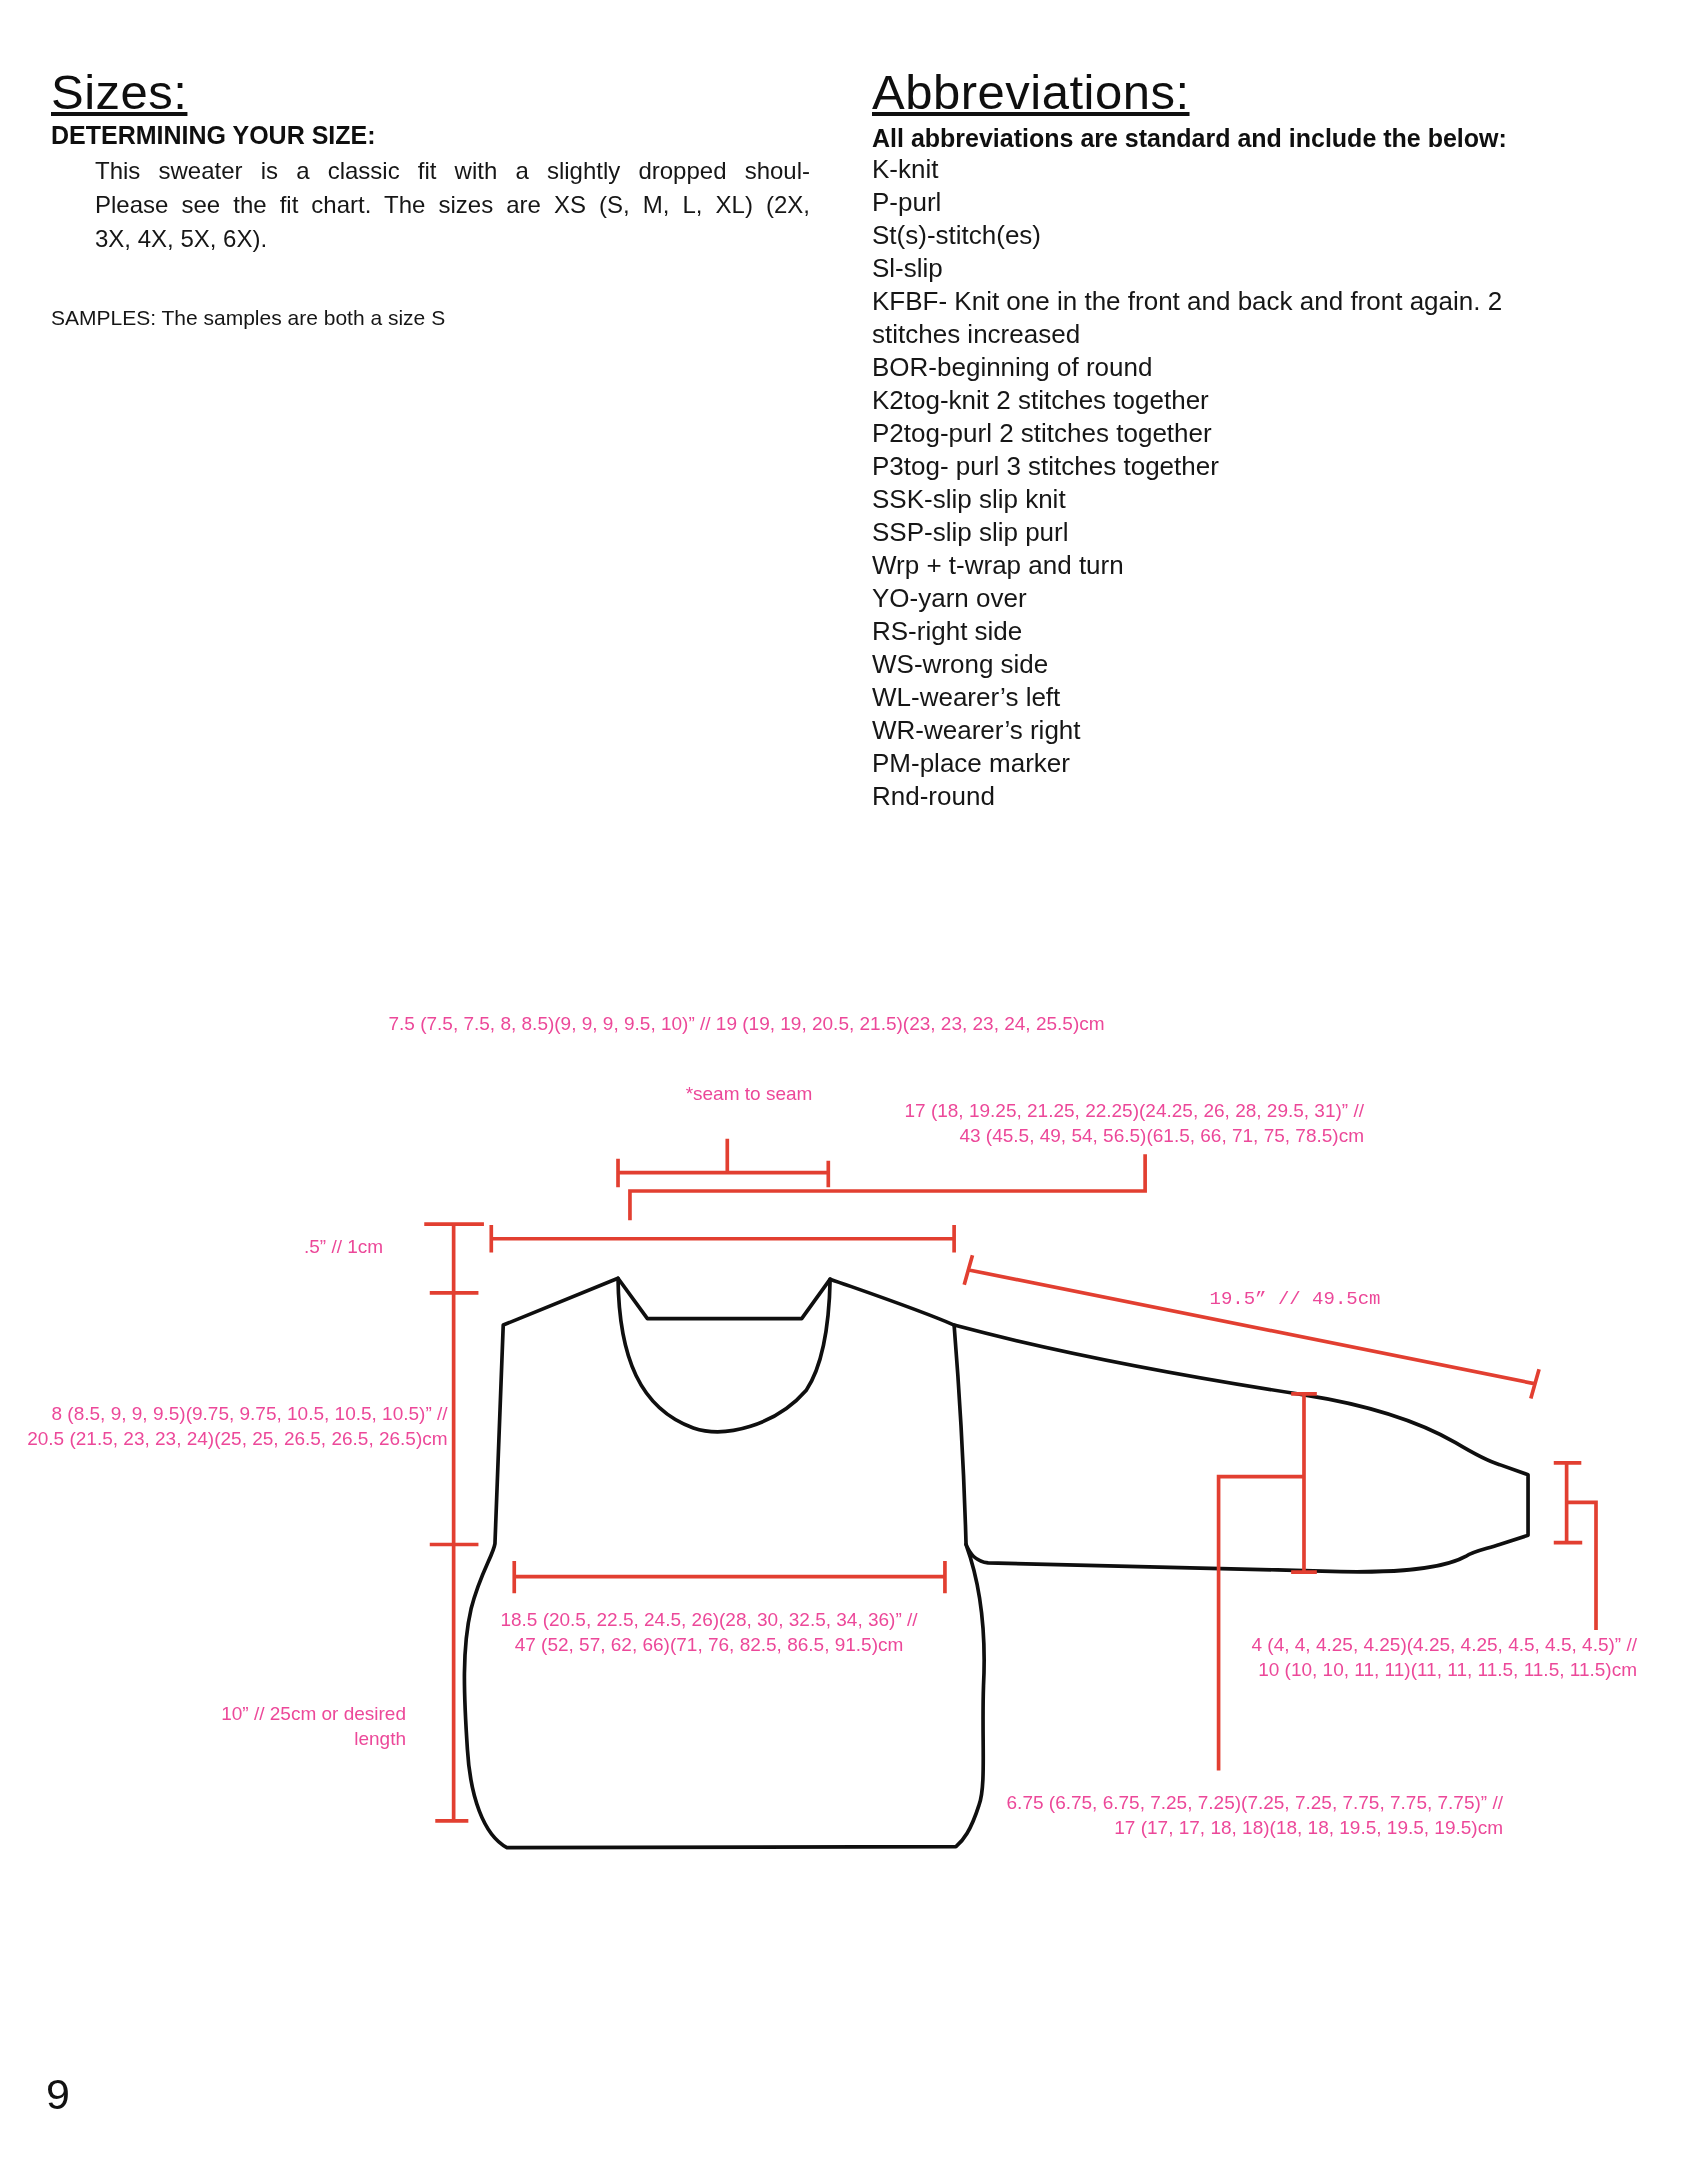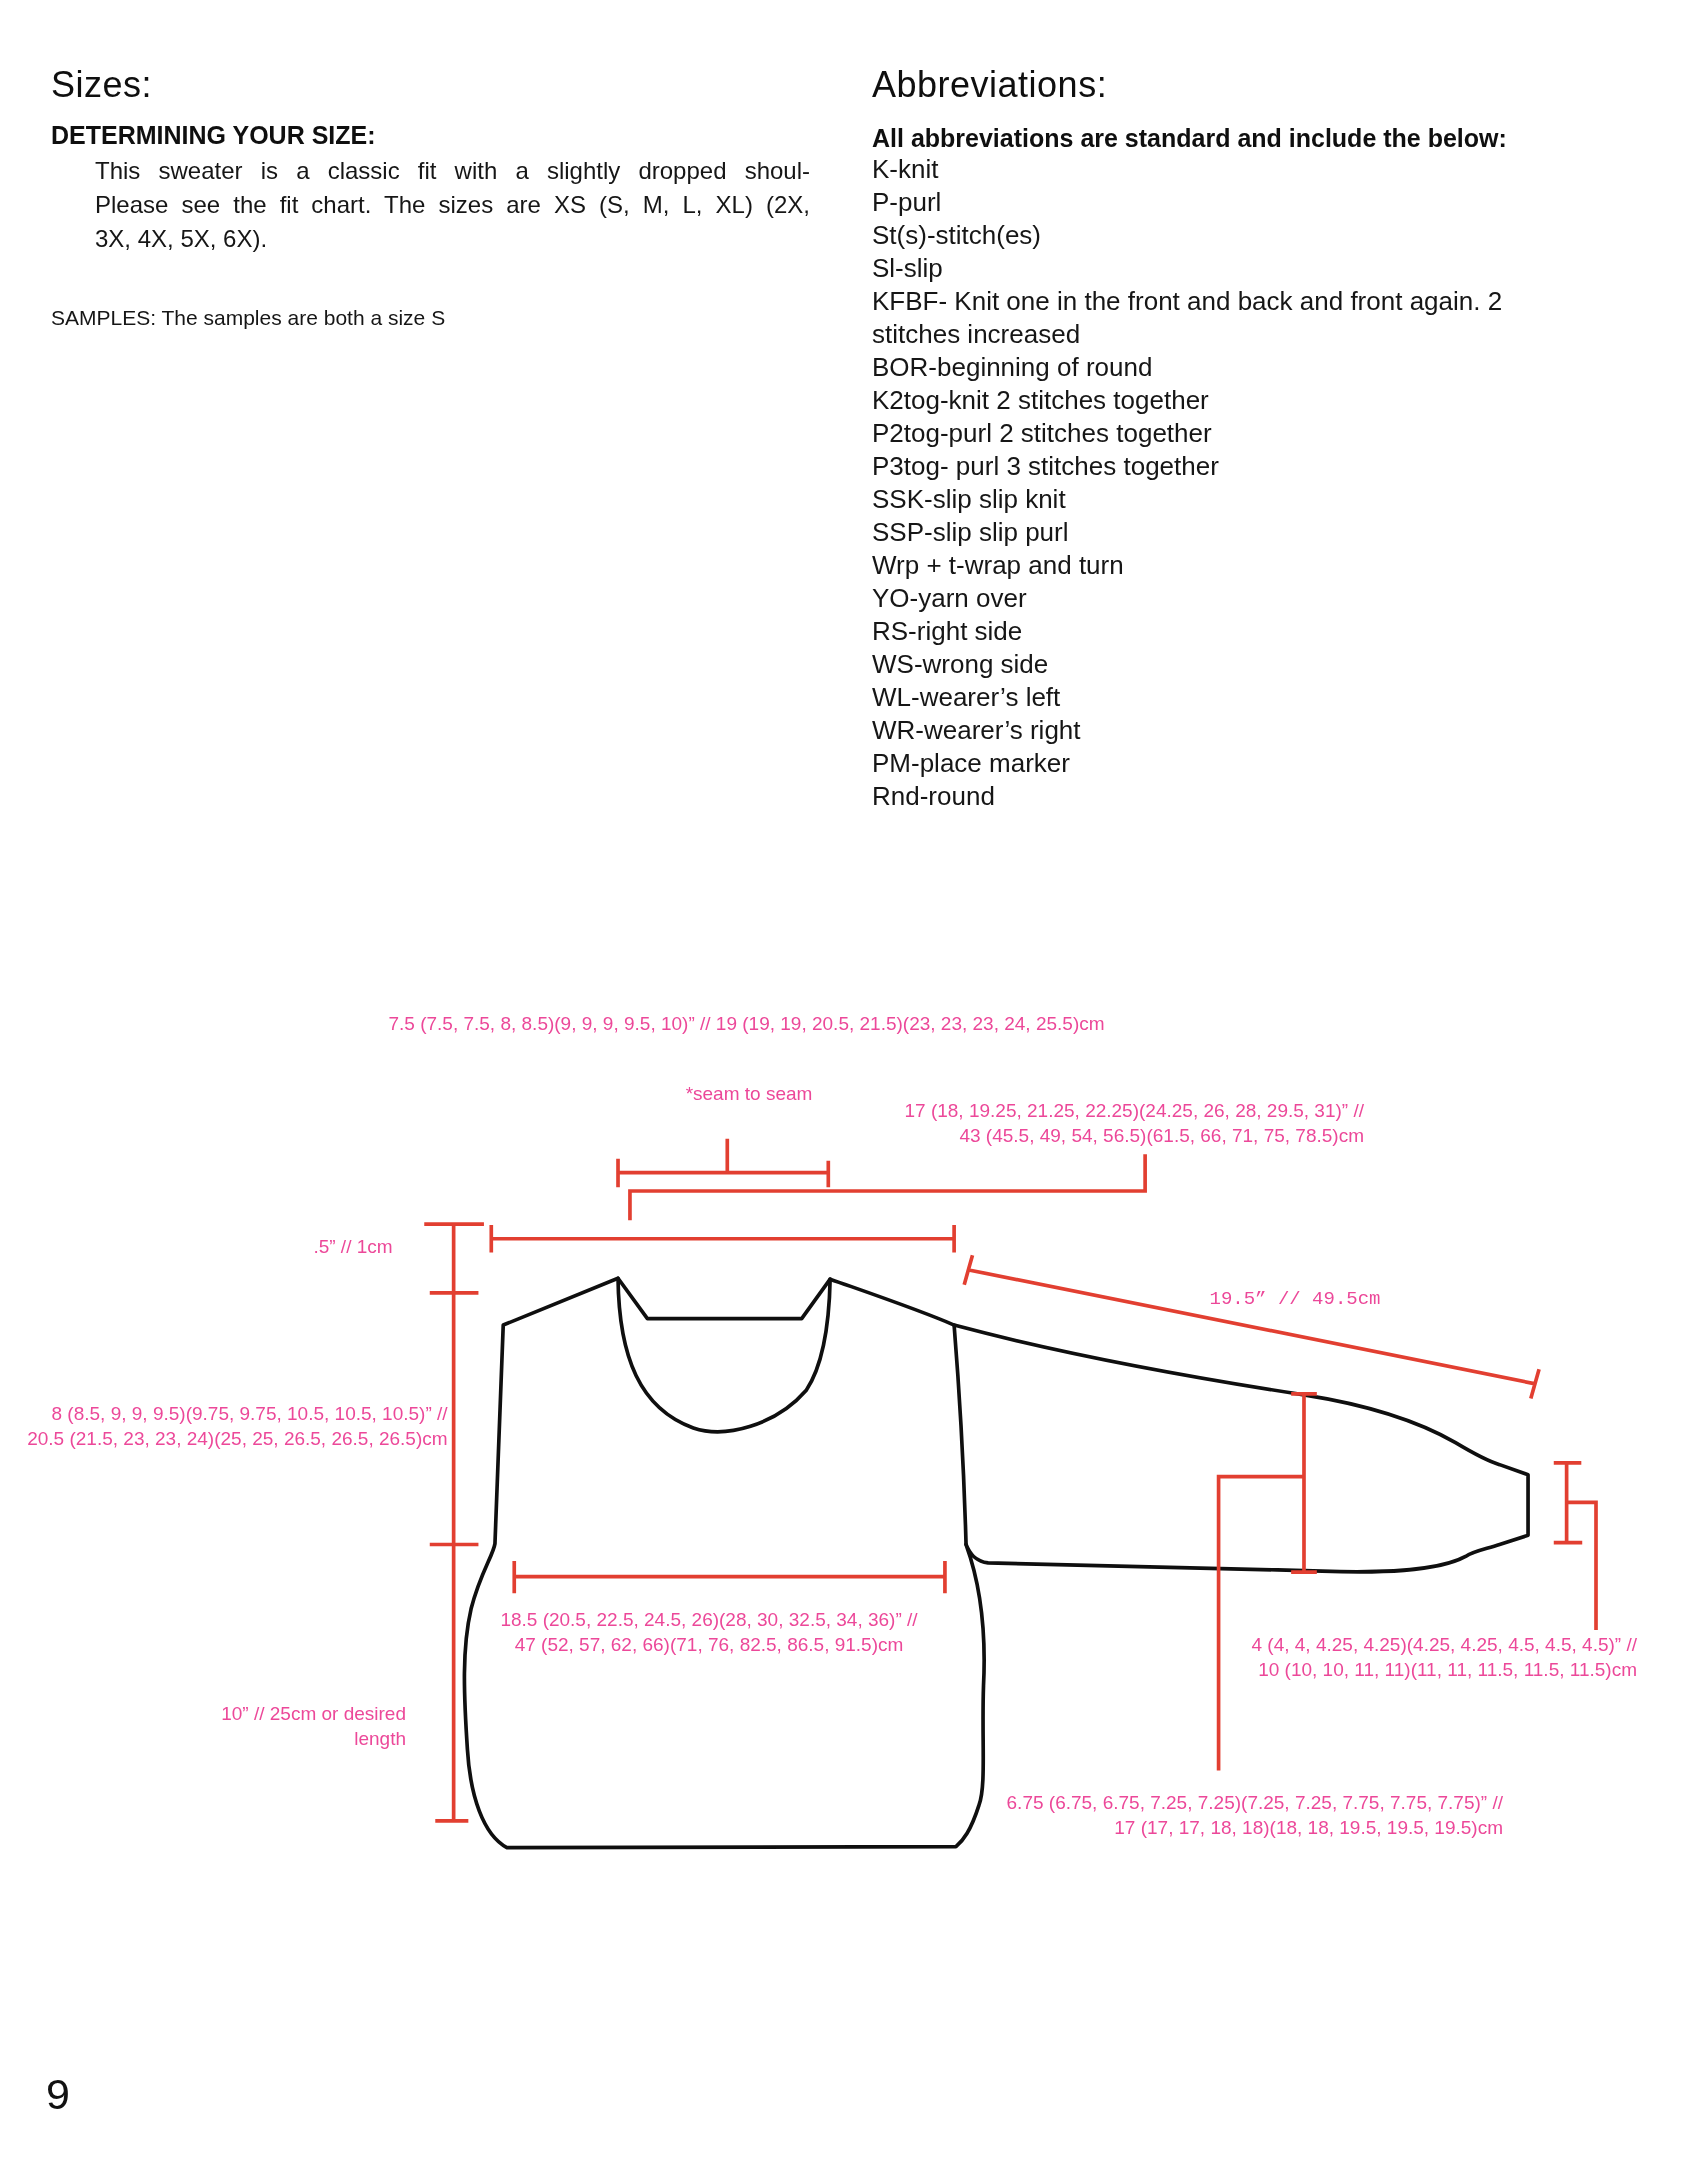--- a/index.html
+++ b/index.html
@@ -1,19 +1,19 @@
 <!DOCTYPE html>
 <html style="font-size:14.7px"><head>
 <meta charset="utf-8">
 <style>
   html,body{margin:0;padding:0;background:#ffffff;}
   .page{position:relative;width:1686px;height:2182px;background:#ffffff;
         font-family:"Liberation Sans",sans-serif;color:#161616;overflow:hidden;}
 
-  .h1{position:absolute;margin:0;font-size:36px;font-weight:400;letter-spacing:0.5px;color:#0f0f0f;}
+  .h1{position:absolute;margin:0;font-size:49px;font-weight:400;letter-spacing:0.5px;color:#0f0f0f;text-decoration:underline;}
   #sizes-h{left:51px;top:64px;}
   #abbr-h{left:872px;top:64px;}
 
   .subbold{position:absolute;font-size:25px;font-weight:700;color:#0f0f0f;}
   #sizes-sub{left:51px;top:121px;text-align:center;}
   #abbr-sub{left:872px;top:124px;}
 
   #sizes-para{position:absolute;left:51px;top:154px;width:759px;font-size:24px;line-height:34px;}
   .jline{text-align:justify;text-align-last:justify;margin-left:44px;}
   .jline.last{text-align:left;text-align-last:left;}
@@ -22,21 +22,21 @@
   #abbr-list{position:absolute;left:872px;top:153px;width:790px;font-size:26px;line-height:33px;}
 
   #pagenum{position:absolute;left:46px;top:2070px;font-size:43px;color:#111;}
 
   .schematic-svg{position:absolute;left:0;top:964px;width:1686px;height:1218px;}
 
   .lbl{position:absolute;font-size:19px;line-height:25px;color:#ec4899;white-space:nowrap;}
   #lbl-seam-values{left:379px;top:1011px;width:735px;text-align:center;}
   #lbl-seam-note{left:657px;top:1081px;width:184px;text-align:center;}
   #lbl-chest{left:808px;top:1098px;width:556px;text-align:right;}
-  #lbl-collar{left:284px;top:1234px;width:138px;text-align:center;}
+  #lbl-collar{left:304px;top:1234px;width:138px;text-align:left;}
   #lbl-armhole{left:15.6px;top:1401px;width:432px;text-align:right;}
   #lbl-sleevelen{left:1203px;top:1287px;width:184px;text-align:center;font-family:Liberation Mono, monospace;}
   #lbl-hem{left:448px;top:1607px;width:522px;text-align:center;}
   #lbl-length{left:131px;top:1701px;width:275px;text-align:right;}
   #lbl-upperarm{left:952px;top:1790px;width:551px;text-align:right;}
   #lbl-cuff{left:1086px;top:1632px;width:551px;text-align:right;}
 </style>
 </head>
 <body>
 

